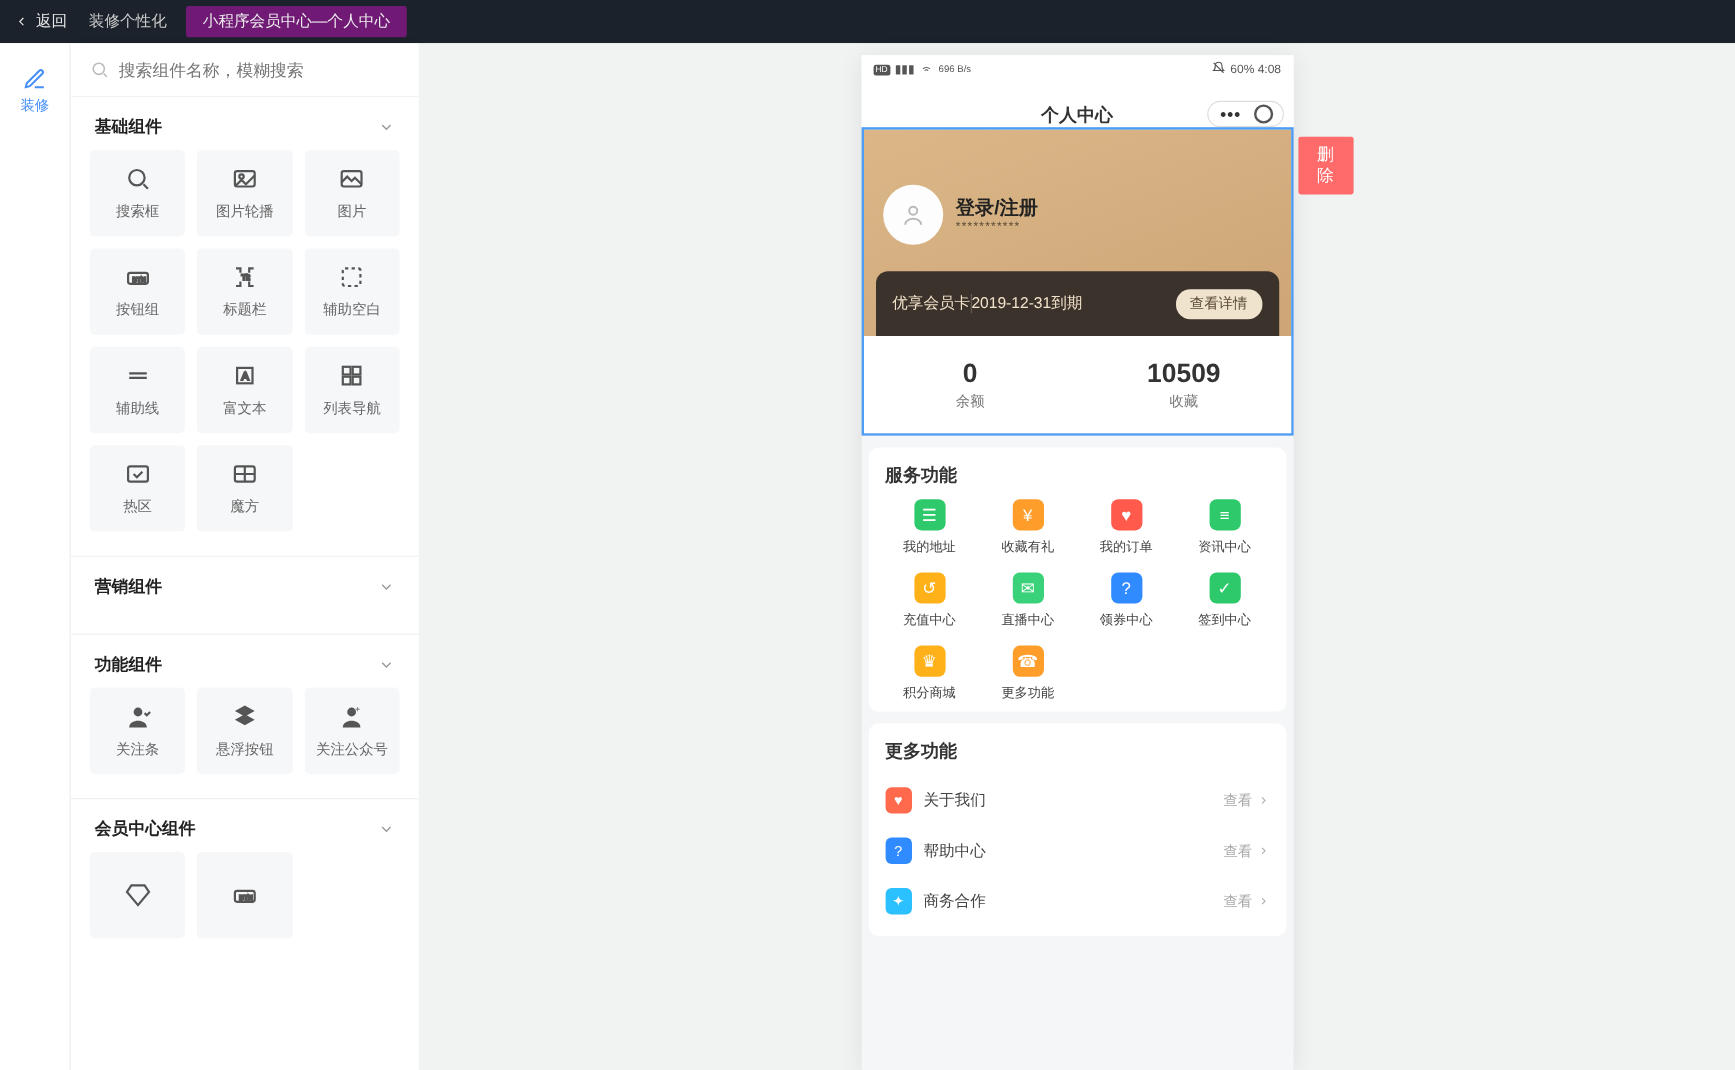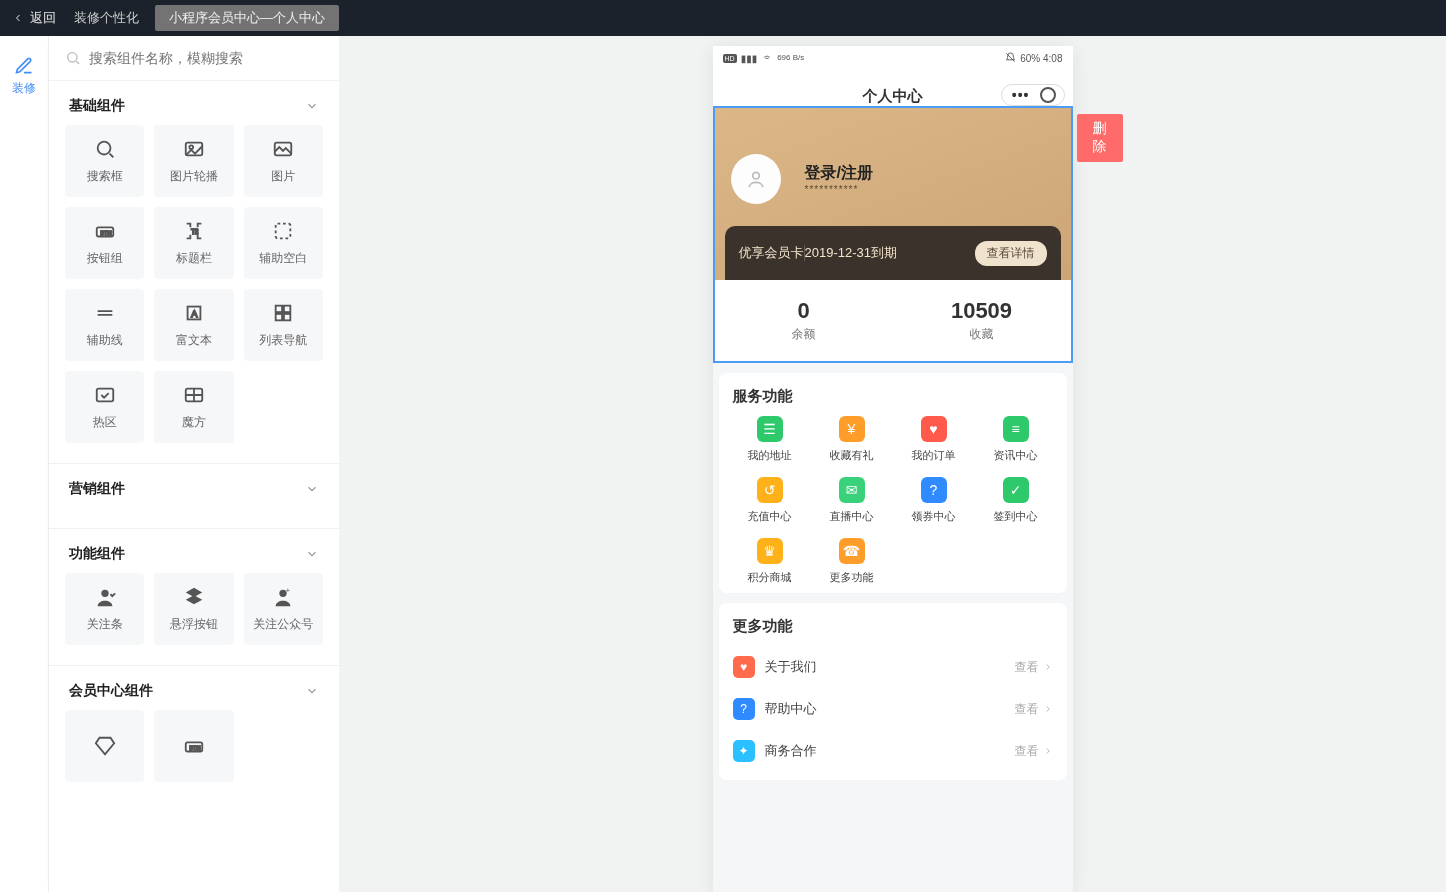--- a/index.html
+++ b/index.html
@@ -3,26 +3,26 @@
 <meta charset="utf-8">
 <style>
   * { box-sizing: border-box; margin: 0; padding: 0; }
   body { font-family: -apple-system, "PingFang SC", "Microsoft YaHei", sans-serif; background: #fff; color: #333; width: 1446px; height: 892px; overflow: hidden; }
 
   
   .topbar { height: 36px; background: #1b222b; color: #e6e6e6; display: flex; align-items: center; padding: 0 12px; font-size: 13px; }
   .topbar .back { display: flex; align-items: center; gap: 6px; cursor: pointer; }
   .topbar .back .arrow { width: 12px; height: 12px; }
   .topbar .crumb { margin-left: 18px; color: #ccc; }
-  .topbar .pill { margin-left: 16px; background: #737373; padding: 4px 14px; border-radius: 2px; color: #eee; }
+  .topbar .pill { margin-left: 16px; background: #701a75; padding: 4px 14px; border-radius: 2px; color: #eee; }
 
   .main { display: flex; height: calc(100% - 36px); }
 
   
-  .rail { width: 49px; background: #fff; border-right: 1px solid #eee; padding-top: 14px; }
+  .rail { width: 59px; background: #fff; border-right: 1px solid #eee; padding-top: 14px; }
   .rail .rail-item { display: flex; flex-direction: column; align-items: center; gap: 4px; color: #448ef6; font-size: 12px; padding: 6px 0; }
   .rail .rail-item svg { width: 20px; height: 20px; }
 
   
   .sidebar { width: 290px; background: #fff; box-shadow: 2px 0 8px rgba(0,0,0,.04); display: flex; flex-direction: column; }
   .search { padding: 14px 16px; border-bottom: 1px solid #f2f2f2; display: flex; align-items: center; gap: 8px; }
   .search svg { width: 16px; height: 16px; color: #bbb; }
   .search input { border: none; outline: none; font-size: 14px; flex: 1; color: #666; }
   .sidebar-scroll { overflow-y: auto; flex: 1; padding: 0 16px 20px; }
   .group-head { display: flex; align-items: center; justify-content: space-between; padding: 16px 4px 10px; font-size: 14px; font-weight: 600; color: #222; }
@@ -40,21 +40,21 @@
   .statusbar .sb-left, .statusbar .sb-right { display: flex; align-items: center; gap: 4px; }
   .statusbar .sb-left .net { font-size: 8px; line-height: 8px; }
   .phone-title { height: 36px; background: #fff; display: flex; align-items: flex-end; justify-content: center; font-size: 15px; font-weight: 600; position: relative; }
   .phone-title .mp-caps { position: absolute; right: 8px; display: flex; align-items: center; gap: 0; border: 1px solid #ddd; border-radius: 14px; padding: 2px 4px; }
   .phone-title .mp-caps .dot3 { padding: 0 6px; font-size: 14px; letter-spacing: 1px; }
   .phone-title .mp-caps .ring { width: 16px; height: 16px; border: 2px solid #555; border-radius: 50%; margin: 0 4px; }
 
   .selected-card { border: 2px solid #4c9cf4; background: linear-gradient(160deg,#dbb788 0%, #c9a072 100%); position: relative; }
   .delete-btn { position: absolute; left: calc(100% + 6px); top: 6px; background: #ff6a6a; color: #fff; font-size: 14px; padding: 6px 16px; border-radius: 2px; cursor: pointer; }
 
-  .profile-area { padding: 46px 16px 0; display: flex; align-items: center; gap: 24px; }
+  .profile-area { padding: 46px 16px 0; display: flex; align-items: center; gap: 11px; }
   .avatar { width: 50px; height: 50px; border-radius: 50%; background: #fdfdfd; display:flex; align-items:center; justify-content:center; }
   .avatar svg { width: 20px; height: 20px; color:#bbb; }
   .profile-text .login { font-size: 16px; font-weight: 600; color: #222; }
   .profile-text .mask { font-size: 10px; color: #5a4a36; letter-spacing: 1px; }
 
   .vip-bar { margin: 22px 10px 0; background: #3b322b; color: #f2e3ca; border-radius: 10px 10px 0 0; height: 54px; display: flex; align-items: center; padding: 0 14px; font-size: 13px; }
   .vip-bar .divider { width: 1px; height: 16px; background: rgba(255,255,255,.2); }
   .vip-bar .view-detail { margin-left: auto; background: #efe3cd; color: #5a4a36; padding: 4px 12px; border-radius: 12px; font-size: 12px; }
 
   .stats { background: #fff; margin: 0 0; display: flex; padding: 18px 0; }

